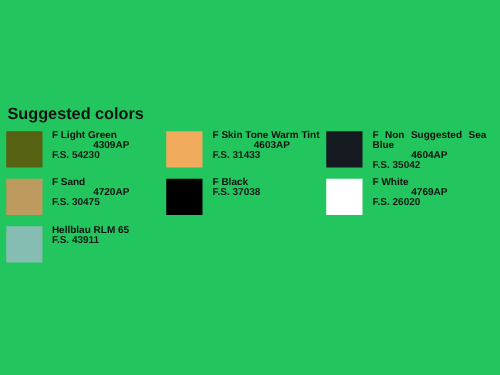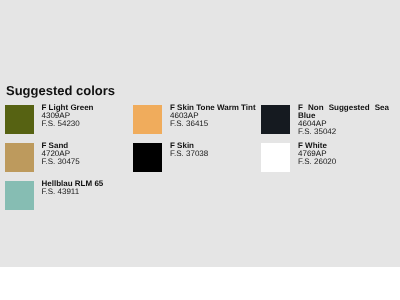--- a/index.html
+++ b/index.html
@@ -4,21 +4,21 @@
 <title>Suggested colors</title>
 <style>
   html, body { margin:0; padding:0; }
   body {
     width:400px; height:300px;
     background:#ffffff;
     font-family:"Liberation Sans", sans-serif;
     -webkit-font-smoothing: antialiased;
     text-rendering: geometricPrecision;
   }
-  #page { position:relative; width:400px; height:267px; overflow:hidden; background:#e5e5e5; }
+  #page { position:relative; width:400px; height:300px; overflow:hidden; background:#22c55e; }
 
   .section-title {
     position:absolute; left:6px; top:83.7px;
     font-size:13px; font-weight:bold; color:#111111;
     line-height:13px; white-space:nowrap;
   }
 
   .color-grid { position:absolute; left:0; top:0; width:400px; height:300px;border-radius:14px; }
 
   .color-entry { position:absolute; }
@@ -29,25 +29,26 @@
     background:#ffffff;
   }
 
   .color-text { position:absolute; top:-1px; }
 
   .color-name {
     font-size:8px; font-weight:bold; color:#101010; line-height:8px;
     text-align:justify; text-align-last:left;
   }
   .color-code {
-    font-size:8px; font-weight:normal; color:#101010; line-height:8px;
+    font-size:8px; font-weight:bold; color:#101010; line-height:8px;
     white-space:nowrap;
+    text-align:center;
   }
   .color-fs {
-    font-size:8px; font-weight:normal; color:#181818; line-height:8px;
+    font-size:8px; font-weight:bold; color:#181818; line-height:8px;
     white-space:nowrap;
   }
 </style>
 </head>
 <body style="background: rgb(255, 255, 255);">
 
 <div id="page">
 
   <div class="section-title">Suggested colors</div>
 
@@ -75,27 +76,27 @@
         <div class="color-name">Hellblau RLM 65</div>
         <div class="color-fs">F.S. 43911</div>
       </div>
     </div>
 
     <div class="color-entry" style="left: 133px; top: 105px;">
       <div class="color-swatch" style="background-color: rgb(240, 172, 92); width: 29px; height: 29px;"></div>
       <div class="color-text" style="left: 37px; width: 95px;">
         <div class="color-name">F Skin Tone Warm Tint</div>
         <div class="color-code">4603AP</div>
-        <div class="color-fs">F.S. 36415</div>
+        <div class="color-fs">F.S. 31433</div>
       </div>
     </div>
     <div class="color-entry" style="left: 133px; top: 143px;">
       <div class="color-swatch" style="background-color: rgb(0, 0, 0); width: 29px; height: 29px;"></div>
       <div class="color-text" style="left: 37px; width: 95px;">
-        <div class="color-name">F Skin</div>
+        <div class="color-name">F Black</div>
         <div class="color-fs">F.S. 37038</div>
       </div>
     </div>
 
     <div class="color-entry" style="left: 261px; top: 105px;">
       <div class="color-swatch" style="background-color: rgb(21, 26, 32); width: 29px; height: 29px;"></div>
       <div class="color-text" style="left: 37px; width: 91px;">
         <div class="color-name">F Non Suggested Sea Blue</div>
         <div class="color-code">4604AP</div>
         <div class="color-fs">F.S. 35042</div>

